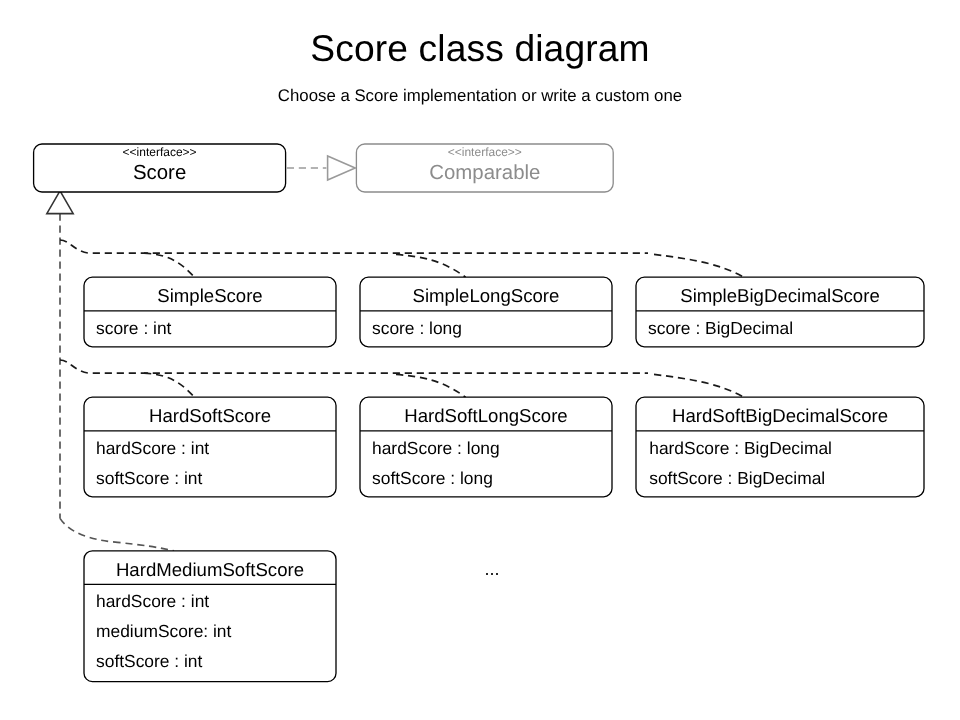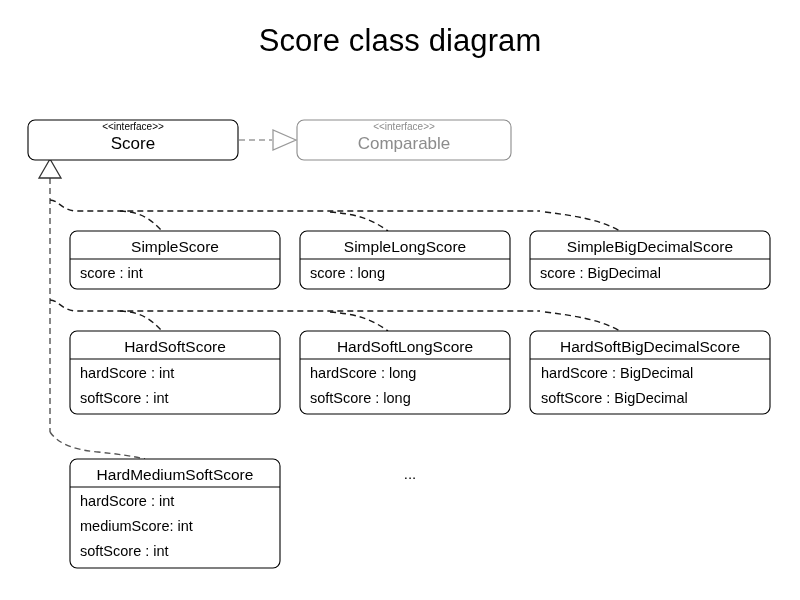--- a/index.html
+++ b/index.html
@@ -116,20 +116,21 @@
     stroke-width: 1.3;
   }
 </style>
 </head>
 <body>
 
 <div id="diagram-root">
 
   <div class="heading-block">
     <h1 class="diagram-title">Score class diagram</h1>
+    <p class="diagram-subtitle">Choose a Score implementation or write a custom one</p>
   </div>
 
   <svg class="uml-canvas" viewBox="0 0 800 600">
 
     <g>
 
       <path class="conn" d="M 50 178 L 50 200 L 50 300 L 50 432"></path>
 
       <path class="conn-dark" d="M 50 200 C 58 200 62 210 75 211 L 540 211"></path>
       <path class="conn-dark" d="M 120 211 C 140 212 150 218 162 231"></path>

